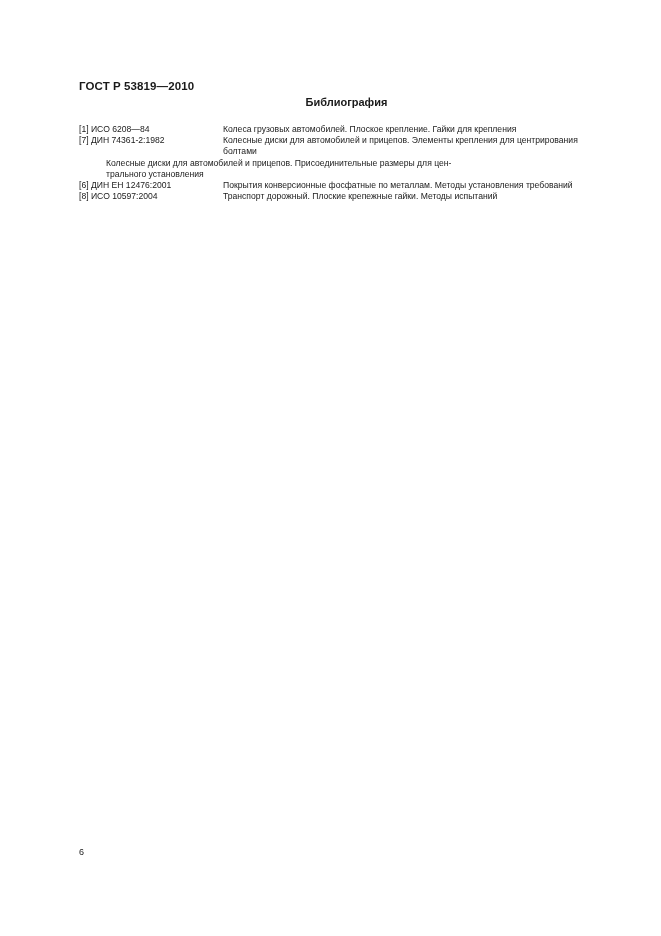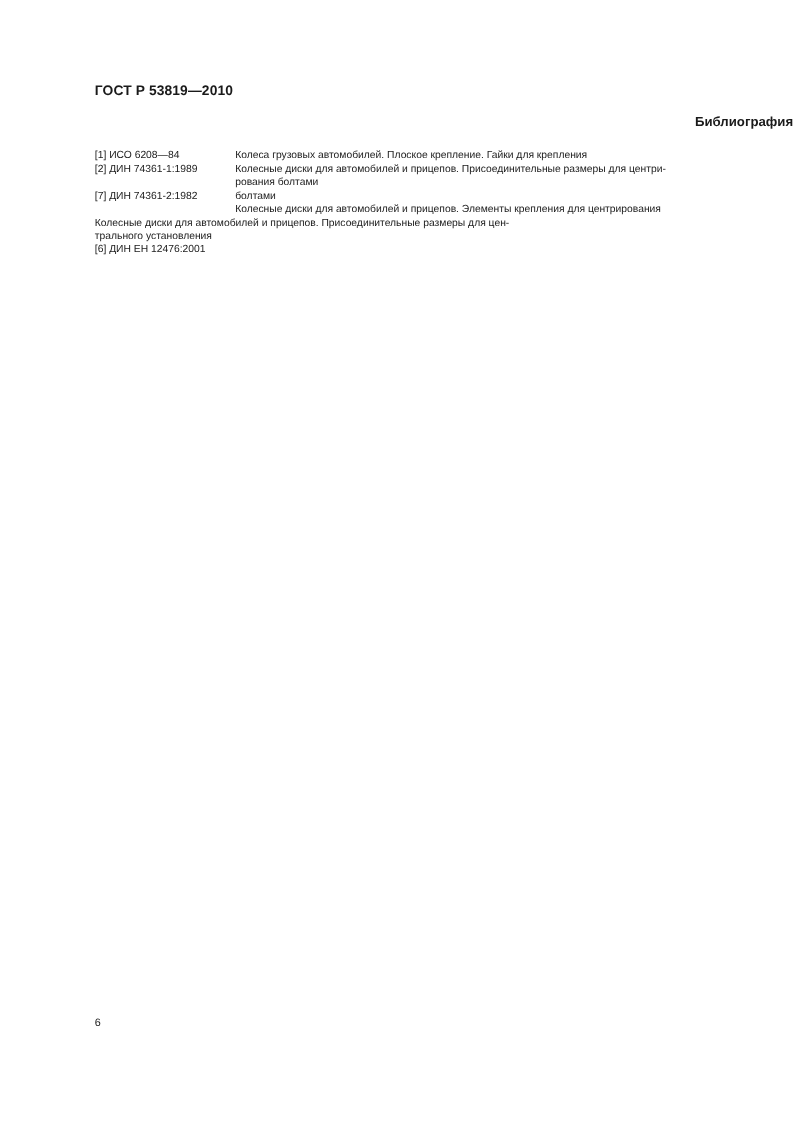--- a/index.html
+++ b/index.html
@@ -1,59 +1,61 @@
 <!DOCTYPE html>
 <html><head>
   <meta charset="utf-8">
   <style>
     html, body { margin: 0; padding: 0; background: #ffffff; }
     body { width: 661px; height: 936px; position: relative; overflow: hidden;
            font-family: "Liberation Sans", sans-serif; color: #1a1a1a; }
-    .doc-code { position: absolute; left: 79px; top: 70px; font-size: 11.5px; font-weight: bold; letter-spacing: 0.1px; }
-    .section-title { position: absolute; left: 0; width: 661px; top: 96px; text-align: right;
+    .doc-code { position: absolute; left: 79px; top: 80px; font-size: 11.5px; font-weight: bold; letter-spacing: 0.1px; }
+    .section-title { position: absolute; left: 0; width: 661px; top: 96px; text-align: center;
                      font-size: 11px; font-weight: bold; padding-left: 32px; box-sizing: border-box; }
     .bib { position: absolute; left: 79px; top: 124px; width: 538px; font-size: 8.6px; line-height: 11.2px; }
     .bib-row { display: flex; }
     .bib-ref { width: 117px; flex: 0 0 117px; white-space: nowrap; }
-    .bib-title { flex: 1; text-align: justify; }
+    .bib-title { flex: 1; text-align: justify; margin-left: 27px; }
     .bib-title .line { display: block; white-space: nowrap; }
     .page-number { position: absolute; left: 79px; top: 847px; font-size: 9px; }
   </style>
 </head>
 <body>
 
 <div class="doc-code">ГОСТ Р 53819—2010</div>
 
 <div class="section-title">Библиография</div>
 
 <div class="bib">
   <div class="bib-row">
     <span class="bib-ref">[1] ИСО 6208—84</span>
     <span class="bib-title">
       <span class="line">Колеса грузовых автомобилей. Плоское крепление. Гайки для крепления</span>
     </span>
   </div>
   <div class="bib-row">
-    <span class="bib-ref">[2] ДИН 74361-1:1989</span>
-    <span class="bib-title">
-      <span class="line">Колесные диски для автомобилей и прицепов. Присоединительные размеры для центри-</span>
-      <span class="line">рования болтами</span>
-    </span>
-  </div>
-  <div class="bib-row">
     <span class="bib-ref">[7] ДИН 74361-2:1982</span>
     <span class="bib-title">
+      <span class="line">Колесные диски для автомобилей и прицепов. Элементы крепления для центрирования</span>
       <span class="line">болтами</span>
-      <span class="line">Колесные диски для автомобилей и прицепов. Элементы крепления для центрирования</span>
     </span>
   </div>
   <div class="bib-row">
     <span class="bib-title">
       <span class="line">Колесные диски для автомобилей и прицепов. Присоединительные размеры для цен-</span>
       <span class="line">трального установления</span>
     </span>
   </div>
   <div class="bib-row">
     <span class="bib-ref">[6] ДИН ЕН 12476:2001</span>
+    <span class="bib-title">
+      <span class="line">Покрытия конверсионные фосфатные по металлам. Методы установления требований</span>
+    </span>
+  </div>
+  <div class="bib-row">
+    <span class="bib-ref">[8] ИСО 10597:2004</span>
+    <span class="bib-title">
+      <span class="line">Транспорт дорожный. Плоские крепежные гайки. Методы испытаний</span>
+    </span>
   </div>
 </div>
 
 <div class="page-number">6</div>
 
 </body></html>

